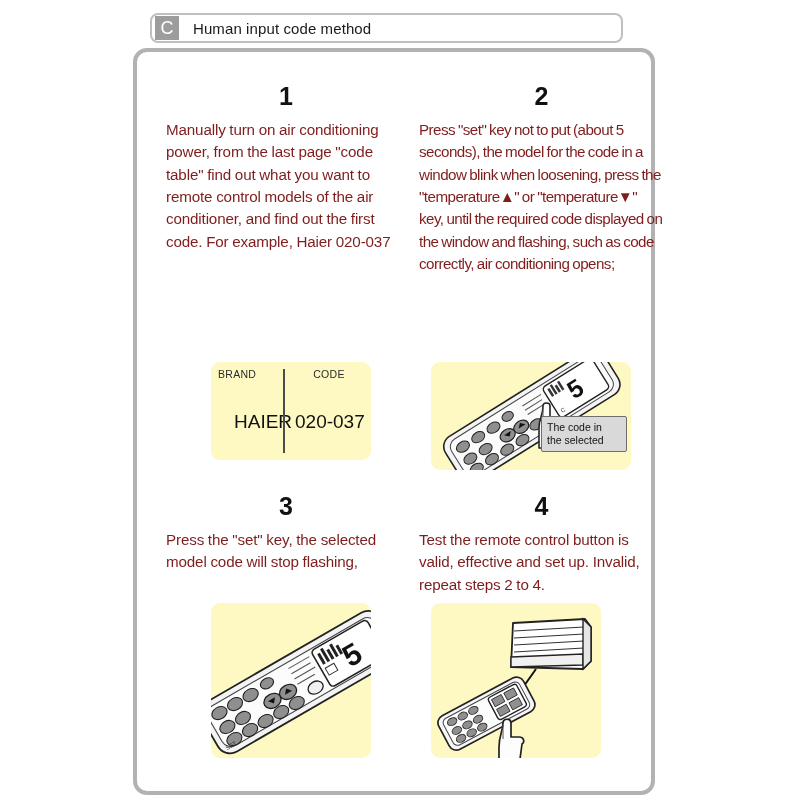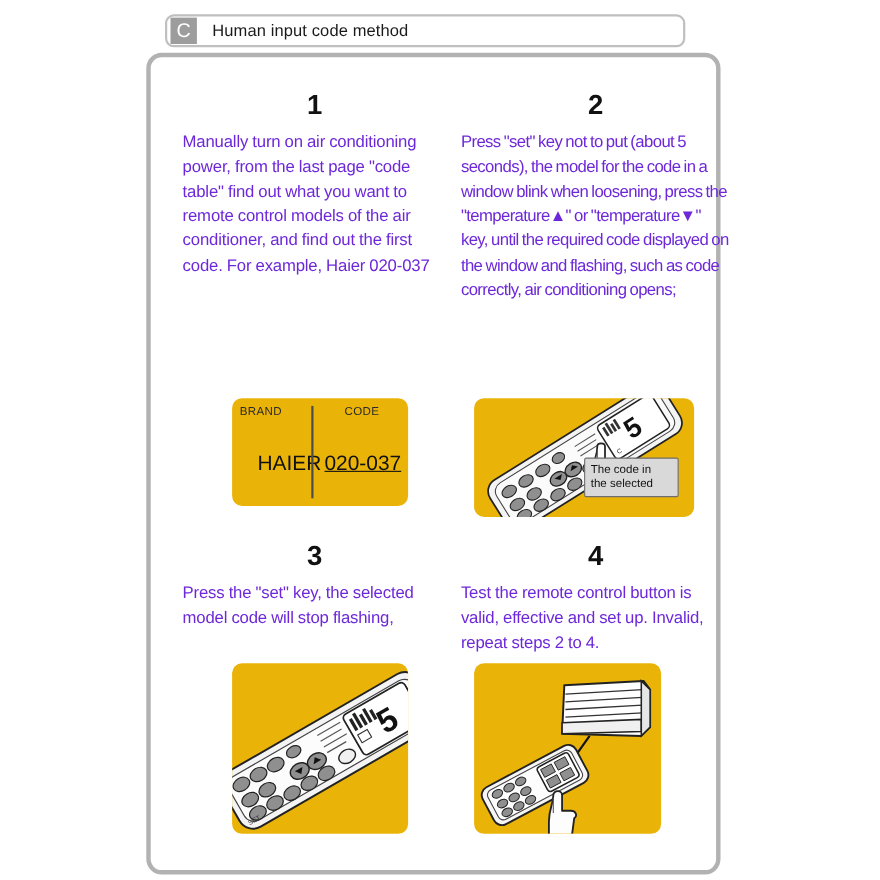--- a/index.html
+++ b/index.html
@@ -68,30 +68,30 @@
     font-size:25px;
     font-weight:bold;
     color:#111;
     line-height:1;
     margin-bottom:10px;
     font-family:"Liberation Sans",sans-serif;
   }
   .step-text{
     font-size:15.2px;
     line-height:1.47;
-    color:#6d28d9;
+    color:#7f1d1d;
     text-align:left;
     letter-spacing:-0.15px;
     word-spacing:-0.3px;
   }
   .step-text.tight{letter-spacing:-0.55px;word-spacing:-0.8px;}
 
   
   .panel{
-    background:#eab308;
+    background:#fef9c3;
     border-radius:9px;
     position:relative;
     overflow:visible;
   }
   .panel-clip{position:absolute;inset:0;border-radius:9px;overflow:hidden;}
 
   
   .tbl-panel{
     position:absolute;
     left:45px;top:0;
@@ -108,21 +108,21 @@
     padding:6px 0 0 7px;
     letter-spacing:.3px;
   }
   .tbl .hdr.c2{text-align:center;padding-left:4px;}
   .tbl .val{
     font-size:19px;color:#111;
     display:flex;align-items:center;
     padding-left:23px;
     padding-bottom:12px;
   }
-  .tbl .val.c2{padding-left:12px;text-decoration:underline;}
+  .tbl .val.c2{padding-left:12px;}
   .tbl-divider{
     position:absolute;
     left:72px;top:7px;bottom:7px;
     width:1.5px;background:#4c4c4c;
   }
 
   
   svg{display:block;}
   .cap-box{
     position:absolute;
@@ -218,21 +218,21 @@
                   <ellipse cx="112" cy="70" rx="6" ry="4.5"></ellipse>
             </g>
           </g>
 
           <g transform="translate(104,40)">
             <path d="M8 4 C8 0 15 0 15 4 L15 20 L22 20 C26 20 27 24 24 26 L22 38 C21 44 16 46 11 46 L4 46 L4 26 C4 16 8 14 8 4 Z" fill="#fdfdfd" stroke="#222" stroke-width="1.6" stroke-linejoin="round"></path>
             <path d="M8 6 L8 22" stroke="#555" stroke-width="1"></path>
           </g>
         </svg>
       </div>
-      <div class="cap-box" style="right:14px;bottom:18px;width:74px;">
+      <div class="cap-box" style="right:4px;bottom:18px;width:74px;">
         <span>The code in</span><br>
         <span>the selected</span>
       </div>
     </div>
   </div>
 
   <div class="col col-left" style="top:434px;">
     <div class="step-num">3</div>
     <div class="step-text">Press the "set" key, the selected model code will stop flashing,</div>
   </div>

